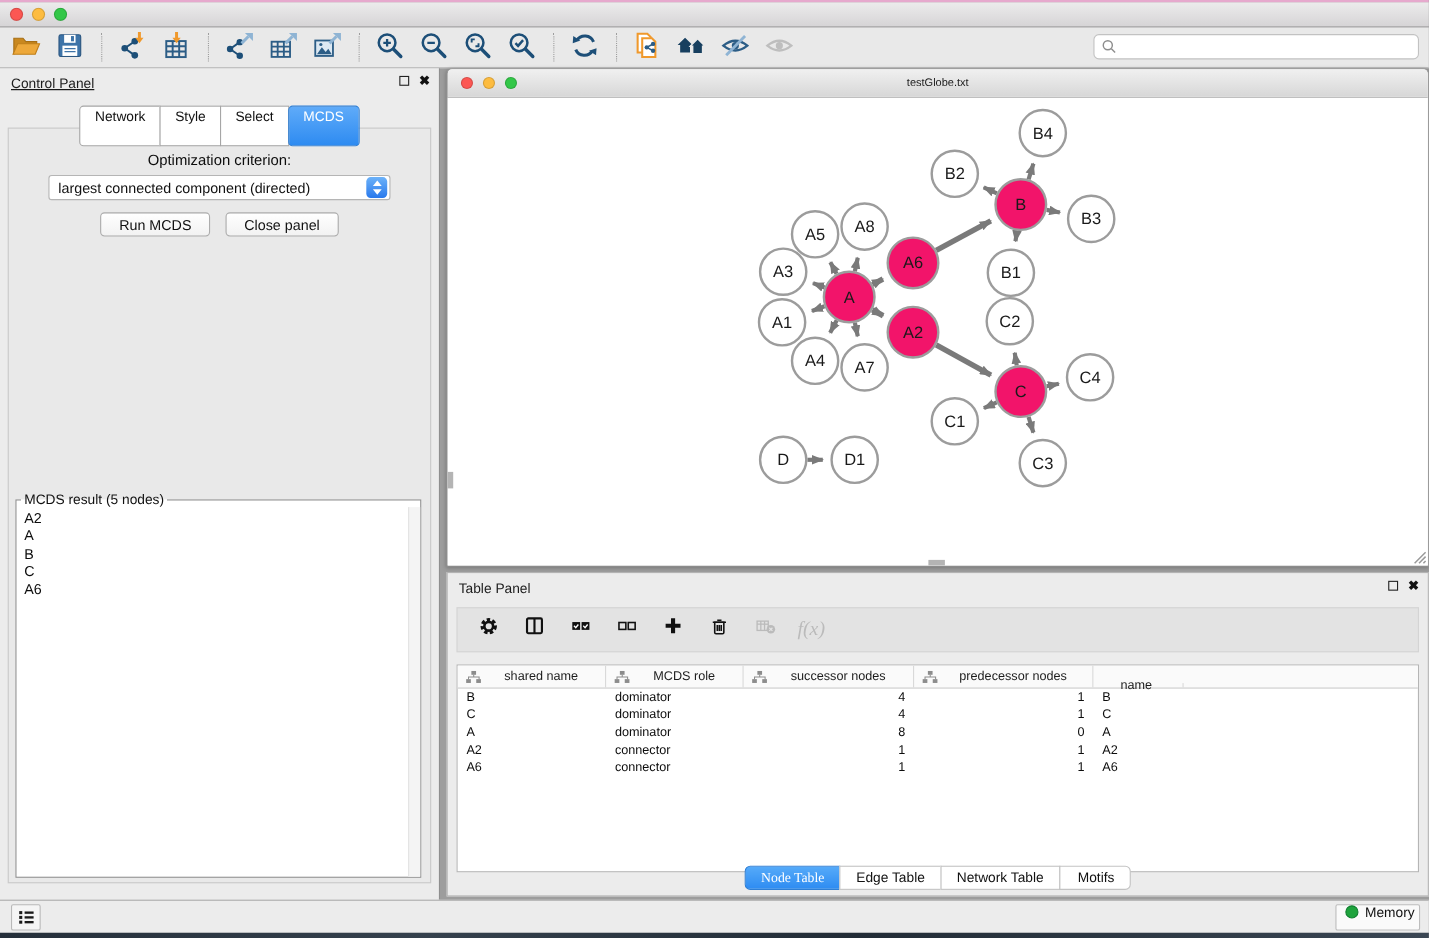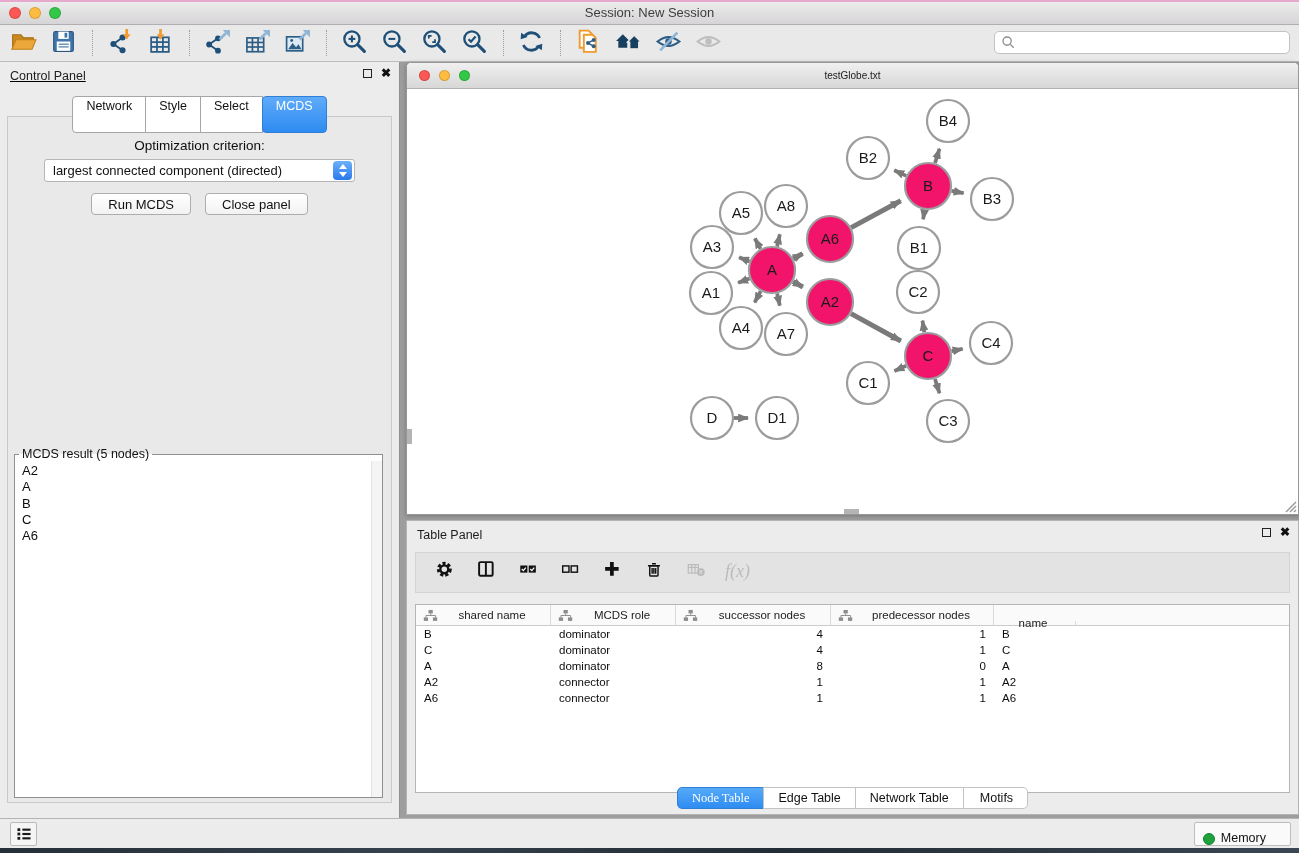--- a/index.html
+++ b/index.html
@@ -89,36 +89,35 @@
   .tp-tabs{position:absolute;bottom:5px;left:0;right:0;display:flex;justify-content:center;}
   .tp-tab{height:22px;line-height:20px;padding:0 14px;font-size:12.5px;background:#fff;
     border:1px solid #c3c3c3;margin-left:-1px;color:#111;}
   .tp-tab:first-child{border-radius:5px 0 0 5px;margin-left:0;}
   .tp-tab:last-child{border-radius:0 5px 5px 0;padding-left:16px;}
   .tp-tab.active{background:linear-gradient(#55aaf9,#2e8cf2);border-color:#2e7fd6;color:#fff;font-family:Liberation Serif, serif;}
   
   .statusbar{position:absolute;left:0;right:0;bottom:5px;height:30px;background:#ececec;border-top:1px solid #b5b5b5;}
   .list-btn{position:absolute;left:10px;top:3px;width:27px;height:24px;background:#f5f5f5;
     border:1px solid #b9b9b9;border-radius:2px;display:flex;align-items:center;justify-content:center;padding:0;}
-  .memory-btn{position:absolute;right:8px;top:3px;height:24px;padding:0 24px 0 8px;background:#fafafa;
-    border:1px solid #bdbdbd;border-radius:2px;display:flex;align-items:flex-end;gap:6px;font-size:12.5px;color:#111;margin-left:32px;}
+  .memory-btn{position:absolute;right:8px;top:3px;height:24px;padding:0 4px 0 8px;background:#fafafa;
+    border:1px solid #bdbdbd;border-radius:2px;display:flex;align-items:flex-start;gap:6px;font-size:12.5px;color:#111;margin-left:32px;}
   .mem-dot{width:12px;height:12px;border-radius:50%;background:#1ea33c;border:1px solid #128031;}
   .desktop-strip{position:absolute;left:0;right:0;bottom:0;height:5px;
     background:linear-gradient(90deg,#252f3a,#35414d 30%,#222c36 60%,#3a4653);}
 </style>
 </head>
 <body>
 
 <div class="titlebar">
   <div class="traffic">
     <span class="light red"></span>
     <span class="light yellow"></span>
     <span class="light green"></span>
   </div>
-  <span class="title">Session: New Session</span>
 </div>
 
 <div class="toolbar" id="main-toolbar">
   <button class="tbtn">
       <span><svg width="27" height="27" viewBox="0 0 26 26">
           <path d="M2.5 20.5 V6.5 h8 l2.5 3 h9.5 v3 H6 Z" fill="#c9881f" stroke="#a86f14" stroke-width="1"></path>
           <path d="M1.8 20.5 L5.8 11.3 H25 L21.2 20.5 Z" fill="#eda83a" stroke="#c07f1a" stroke-width="1"></path>
         </svg></span>
     </button>
     <button class="tbtn">

